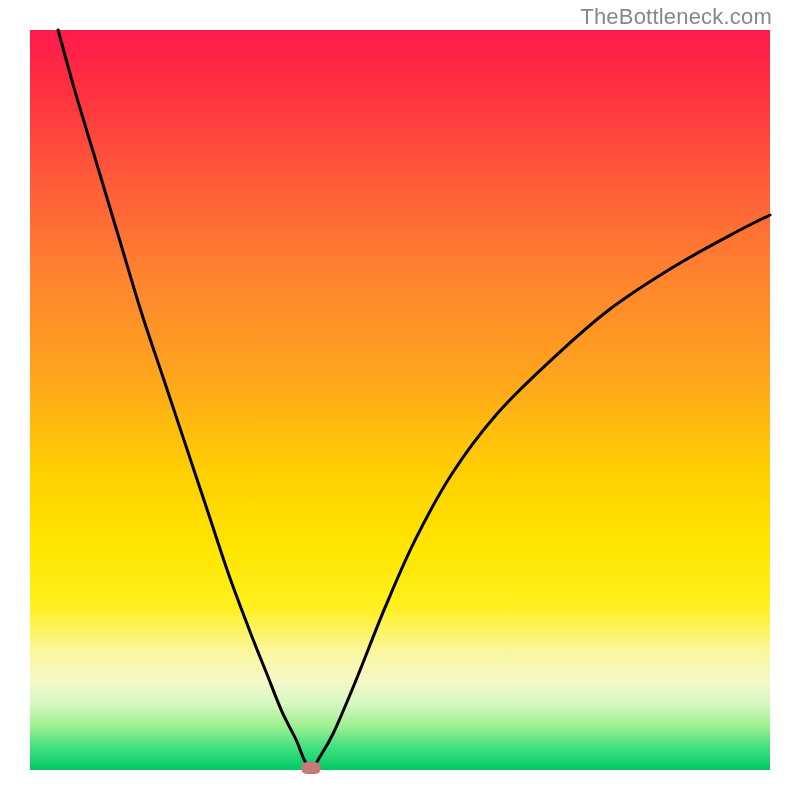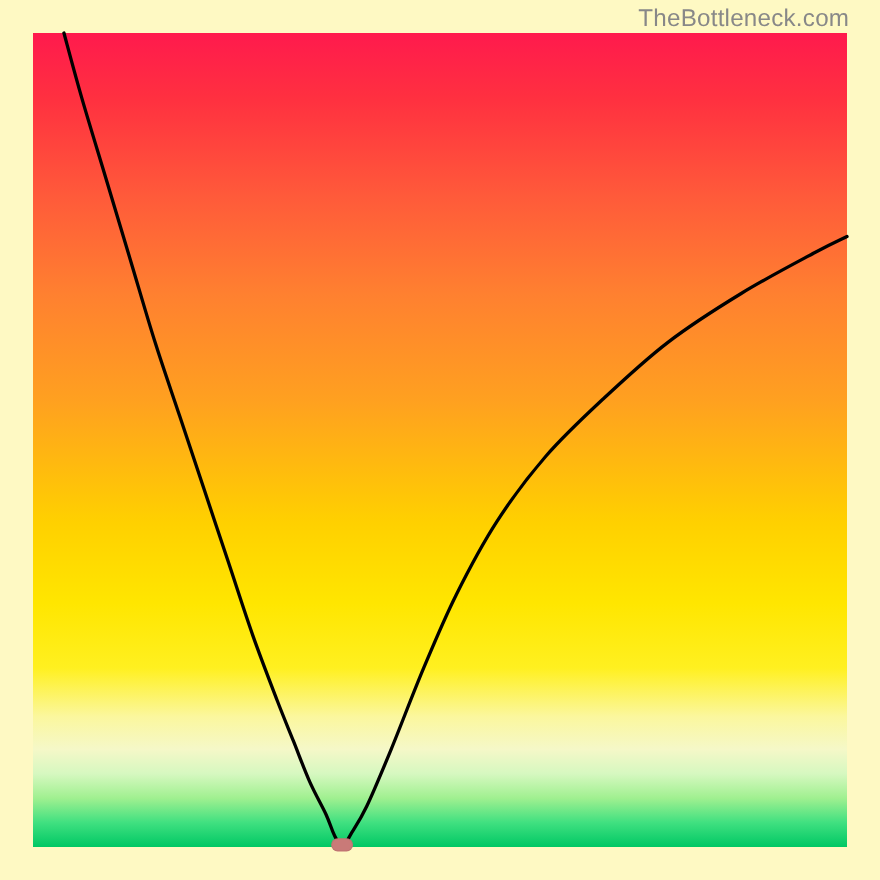--- a/index.html
+++ b/index.html
@@ -9,21 +9,21 @@
     height: 800px;
     background: #000;
     overflow: hidden;
   }
   .frame {
     position: absolute;
     top: 0;
     left: 0;
     width: 800px;
     height: 800px;
-    background: #fef9c3;
+    background: #ffffff;
   }
   .plot-area {
     position: absolute;
     top: 30px;
     left: 30px;
     width: 740px;
     height: 740px;
     background: linear-gradient(
       to bottom,
       #ff1a4d 0%,

